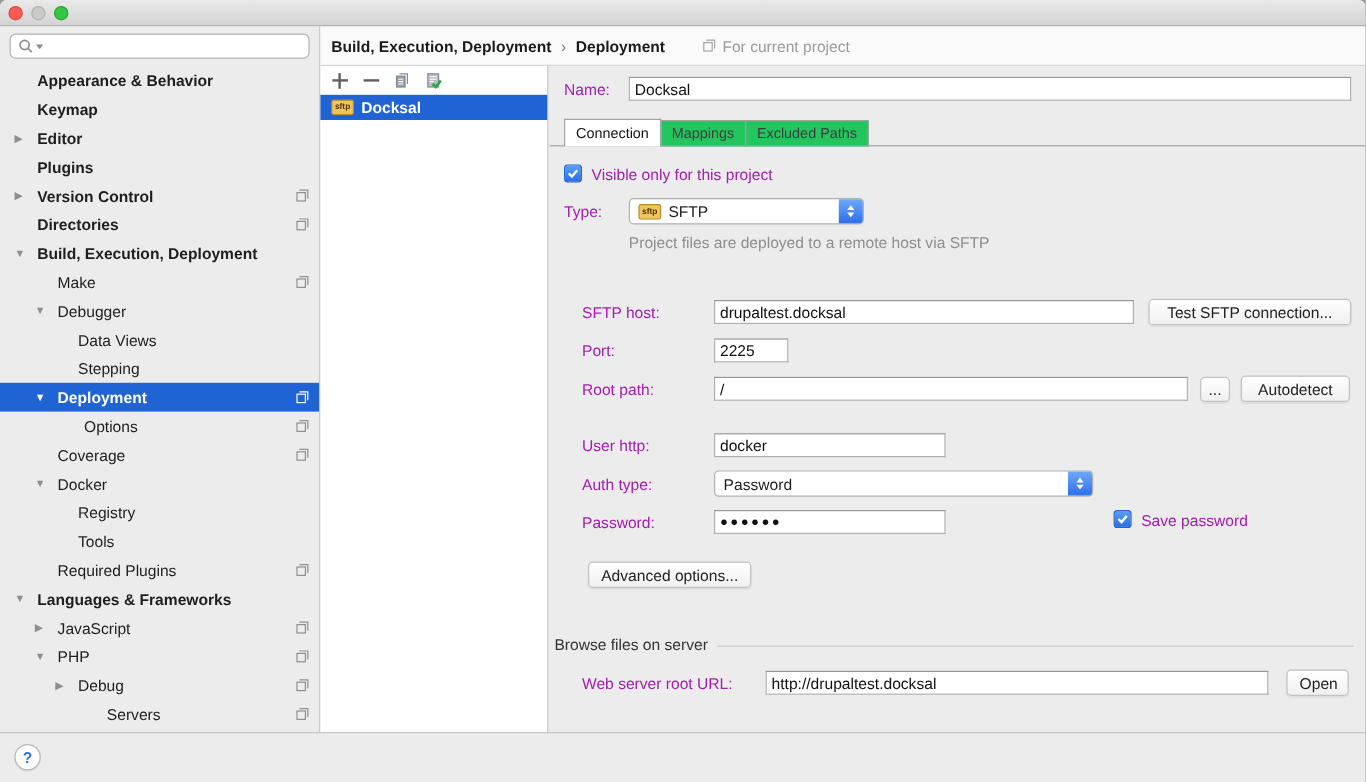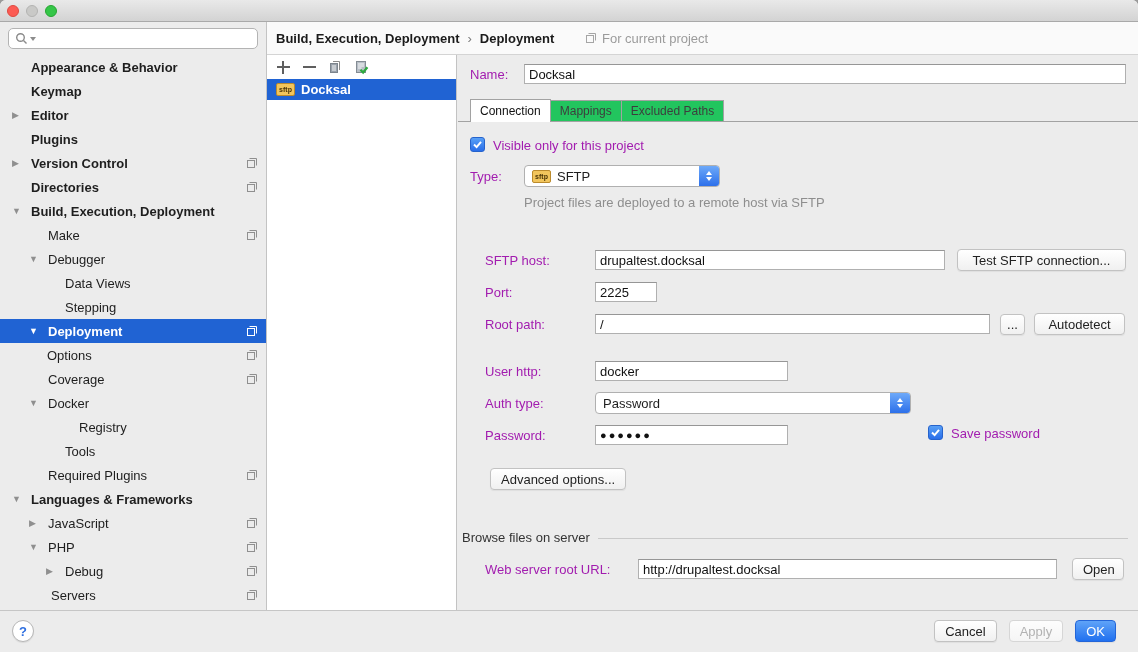--- a/index.html
+++ b/index.html
@@ -180,21 +180,21 @@
         <div class="tree-item selected bold" style="padding-left: 29px;">
           <span class="tree-arrow">▼</span>
           <span class="tree-label">Deployment</span>
           <span class="proj-icon">
             <svg width="12" height="12" viewBox="0 0 12 12">
               <path d="M3.5 1.5h7v7" fill="none" stroke="currentColor"></path>
               <rect x="1.5" y="3.5" width="7" height="7" fill="none" stroke="currentColor"></rect>
             </svg>
           </span>
         </div>
-        <div class="tree-item" style="padding-left: 28px;">
+        <div class="tree-item" style="padding-left: 51px;">
           <span class="tree-arrow"></span>
           <span class="tree-label">Options</span>
           <span class="proj-icon">
             <svg width="12" height="12" viewBox="0 0 12 12">
               <path d="M3.5 1.5h7v7" fill="none" stroke="currentColor"></path>
               <rect x="1.5" y="3.5" width="7" height="7" fill="none" stroke="currentColor"></rect>
             </svg>
           </span>
         </div>
         <div class="tree-item" style="padding-left: 29px;">
@@ -204,21 +204,21 @@
             <svg width="12" height="12" viewBox="0 0 12 12">
               <path d="M3.5 1.5h7v7" fill="none" stroke="currentColor"></path>
               <rect x="1.5" y="3.5" width="7" height="7" fill="none" stroke="currentColor"></rect>
             </svg>
           </span>
         </div>
         <div class="tree-item" style="padding-left: 29px;">
           <span class="tree-arrow">▼</span>
           <span class="tree-label">Docker</span>
         </div>
-        <div class="tree-item" style="padding-left: 60px;">
+        <div class="tree-item" style="padding-left: 46px;">
           <span class="tree-arrow"></span>
           <span class="tree-label">Registry</span>
         </div>
         <div class="tree-item" style="padding-left: 46px;">
           <span class="tree-arrow"></span>
           <span class="tree-label">Tools</span>
         </div>
         <div class="tree-item" style="padding-left: 29px;">
           <span class="tree-arrow"></span>
           <span class="tree-label">Required Plugins</span>
@@ -256,21 +256,21 @@
         <div class="tree-item" style="padding-left: 46px;">
           <span class="tree-arrow">▶</span>
           <span class="tree-label">Debug</span>
           <span class="proj-icon">
             <svg width="12" height="12" viewBox="0 0 12 12">
               <path d="M3.5 1.5h7v7" fill="none" stroke="currentColor"></path>
               <rect x="1.5" y="3.5" width="7" height="7" fill="none" stroke="currentColor"></rect>
             </svg>
           </span>
         </div>
-        <div class="tree-item" style="padding-left: 20px; gap: 12px;">
+        <div class="tree-item" style="padding-left: 70px;">
           <span class="tree-arrow"></span>
           <span class="tree-label">Servers</span>
           <span class="proj-icon">
             <svg width="12" height="12" viewBox="0 0 12 12">
               <path d="M3.5 1.5h7v7" fill="none" stroke="currentColor"></path>
               <rect x="1.5" y="3.5" width="7" height="7" fill="none" stroke="currentColor"></rect>
             </svg>
           </span>
         </div>
       </div>
@@ -397,20 +397,15 @@
 
     <span class="flabel abs" style="left:27px;top:507px;">Web server root URL:</span>
     <input class="tinput abs" style="left: 180px; top: 504px; width: 419px;" type="text" value="http://drupaltest.docksal">
     <button class="mbtn abs" style="left:614px;top:503px;width:52px;">Open</button>
   </div>
 
   <div class="footer">
     <div class="help-btn">
         <span>?</span>
       </div>
-    <div class="footer-buttons">
-      <button class="mbtn" style="min-width:62px;">Cancel</button>
-      <button class="mbtn disabled" style="min-width:52px;">Apply</button>
-      <button class="mbtn primary" style="min-width:40px;">OK</button>
-    </div>
   </div>
 
 </div>
 
 </body></html>

